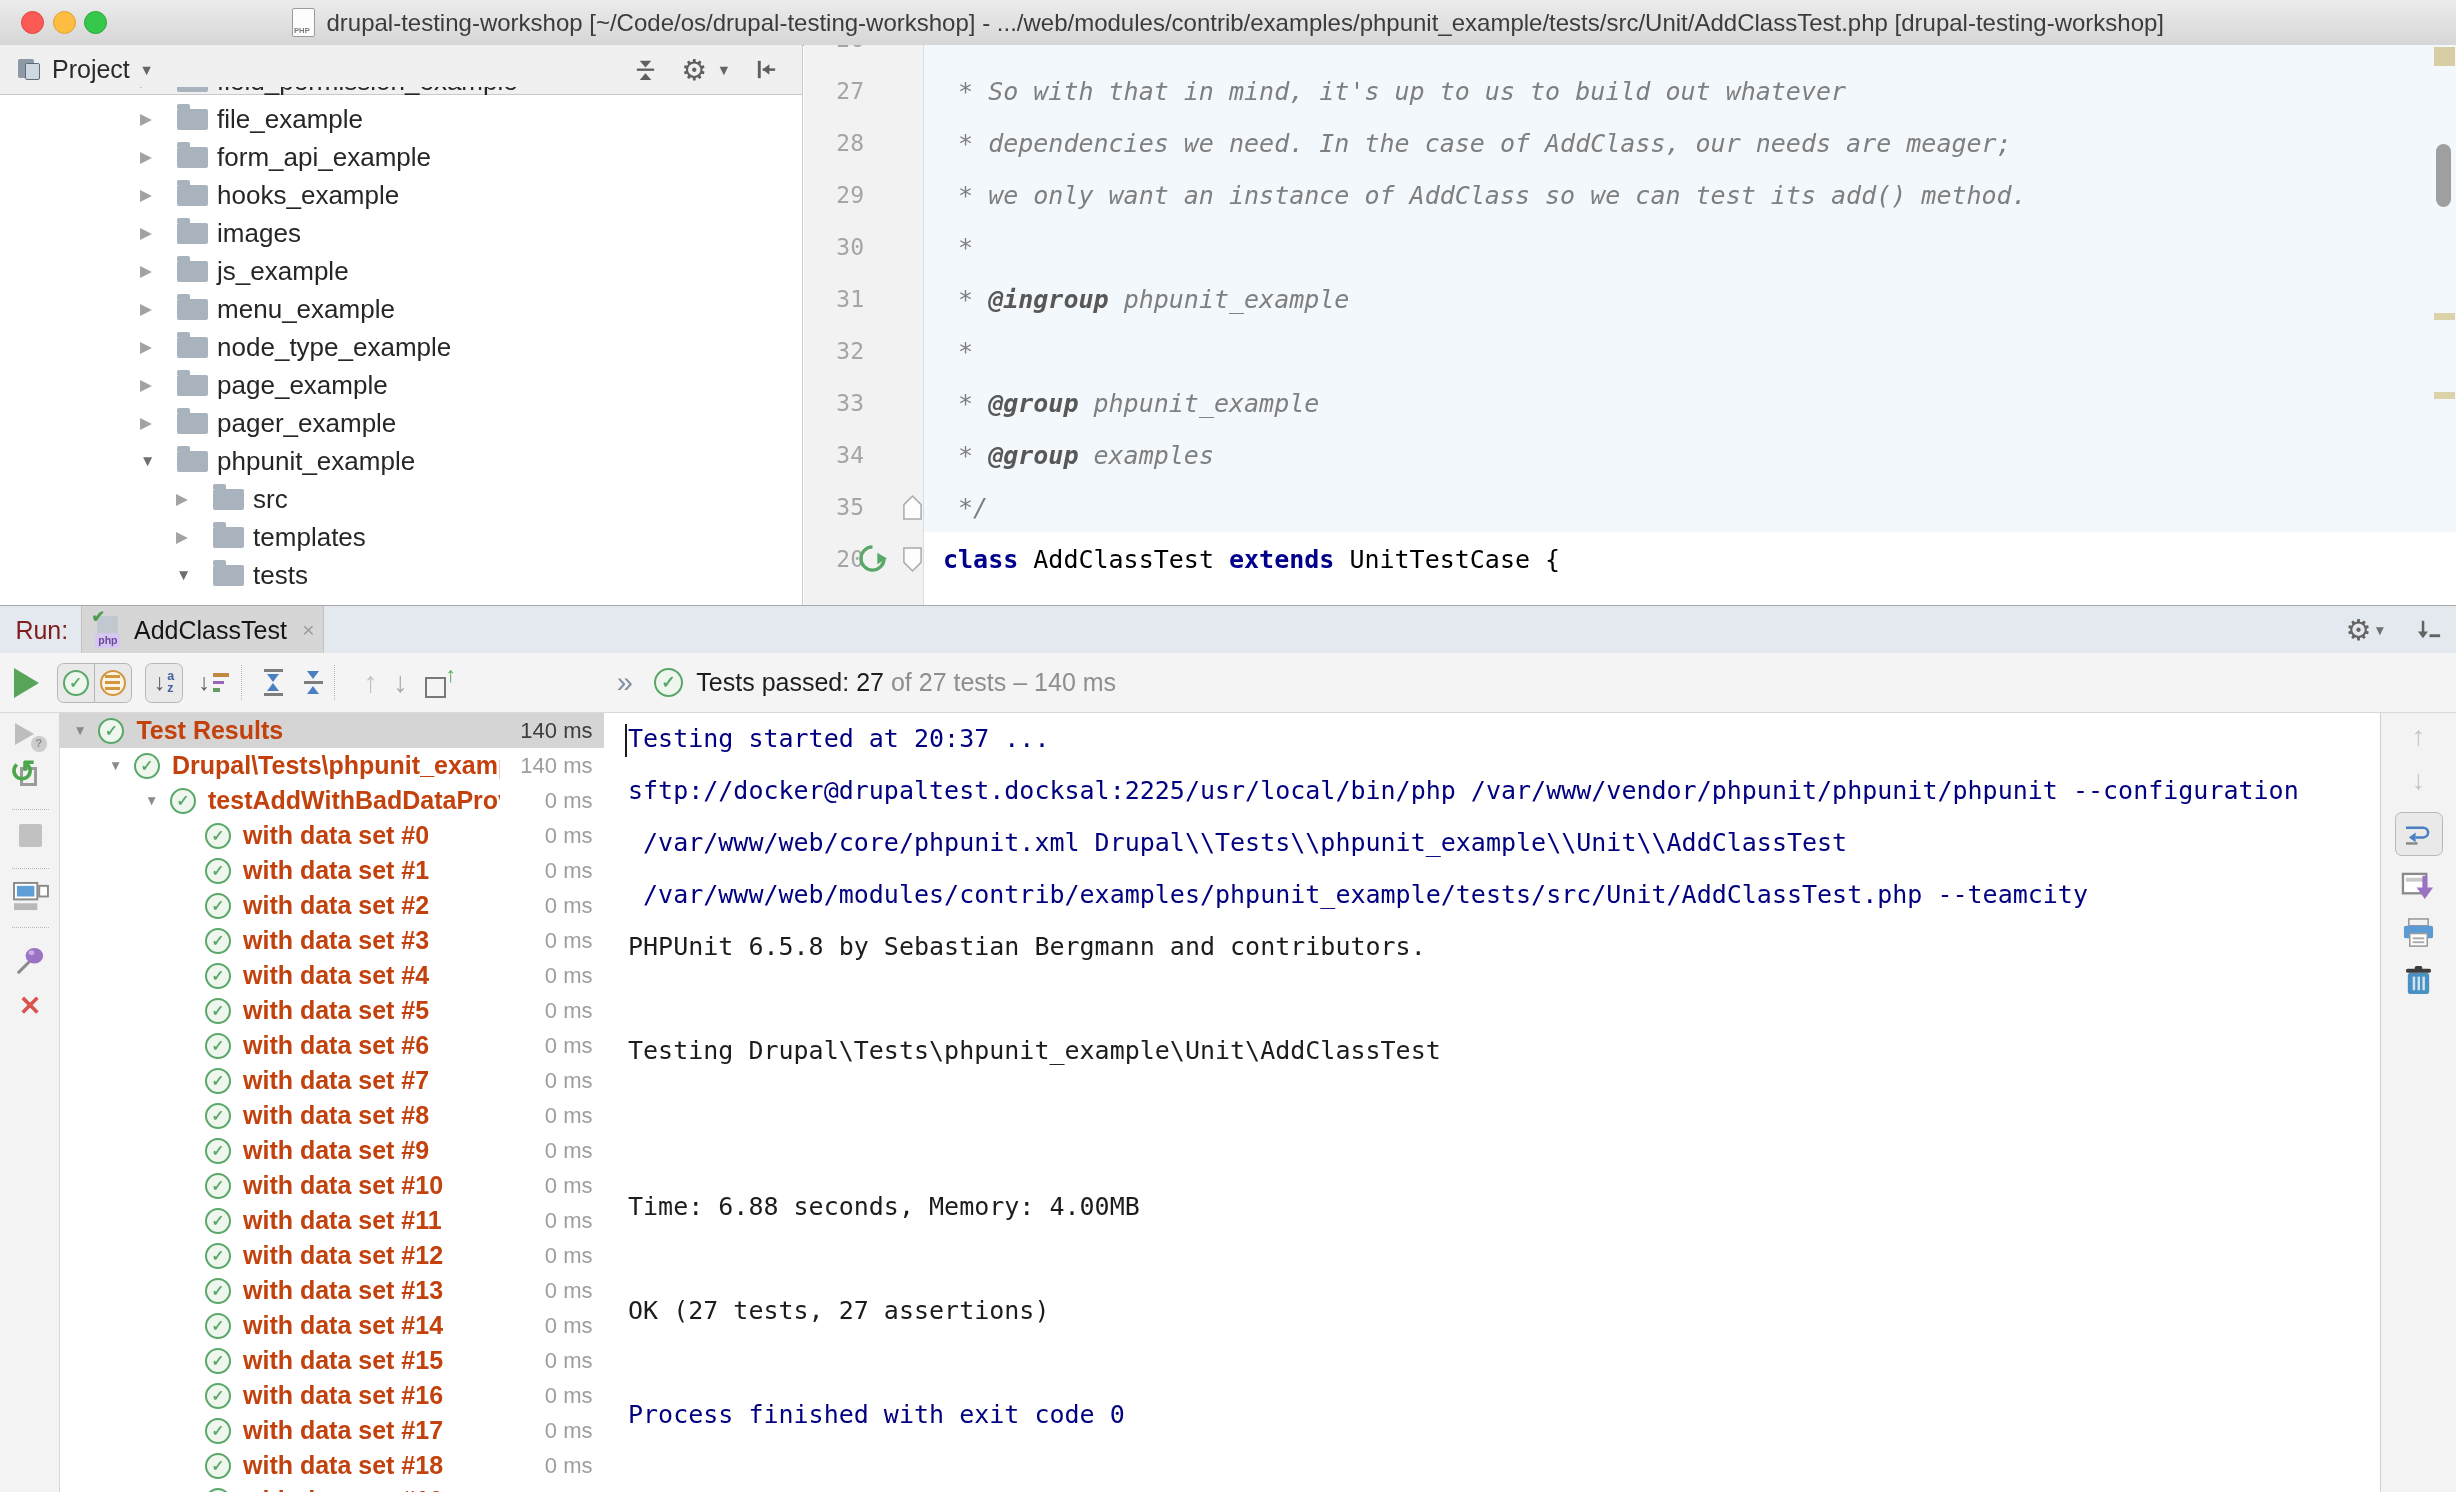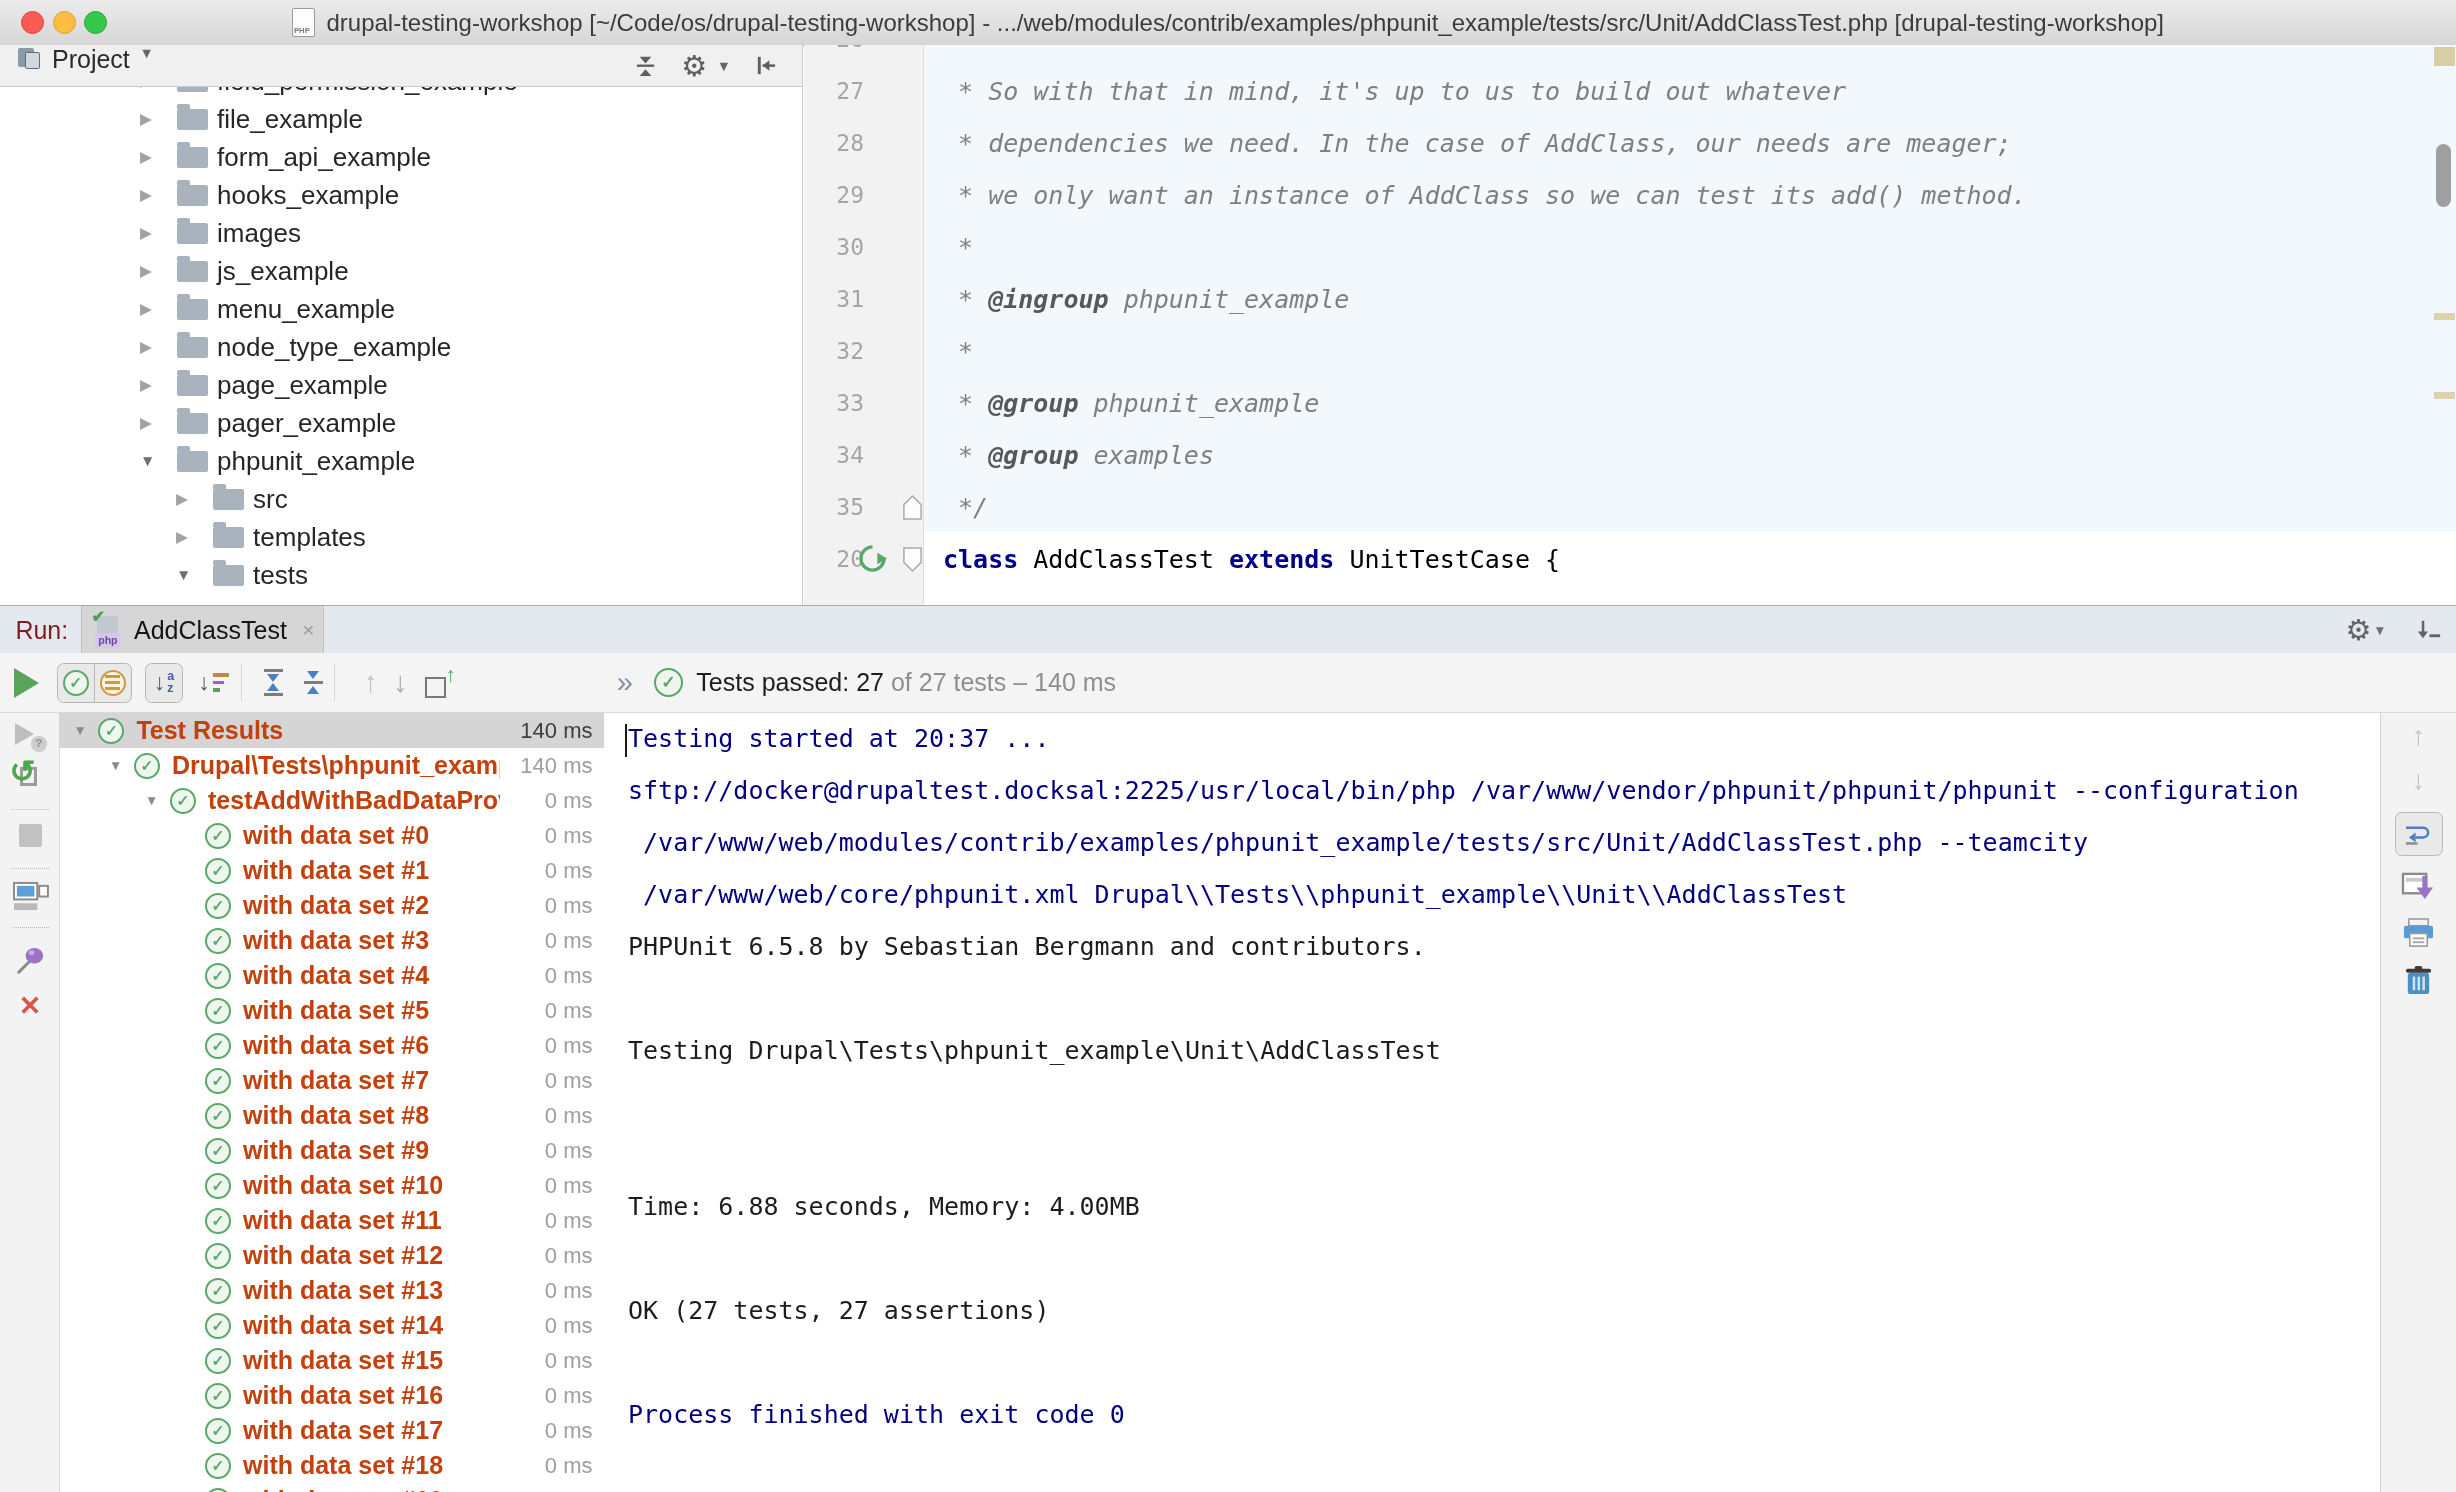--- a/index.html
+++ b/index.html
@@ -15,22 +15,22 @@
   .tl.green{background:#35c84a;border:1px solid #2aa637;}
   #title-center{position:absolute;left:125px;right:125px;top:0;height:45px;
     display:flex;align-items:center;justify-content:center;gap:11.5px;}
   #window-title{font-size:24px;color:#3c3c3c;white-space:nowrap;}
   .docicon{position:relative;width:23px;height:29px;background:#fdfdfd;border:1.9px solid #9a9a9a;
     border-radius:1.9px;box-sizing:border-box;}
   .docicon span{position:absolute;left:1px;bottom:1px;font-size:7.7px;color:#777;font-weight:bold;}
   
   #project-panel{position:absolute;left:0;top:45px;width:803px;height:560px;background:#fff;
     border-right:1px solid #c9c9c9;box-sizing:border-box;}
-  #project-header{position:absolute;left:0;top:0;right:0;height:42px;background:#f0f0f0;
-    border-bottom:1px solid #c9c9c9;display:flex;box-sizing:border-box;}
+  #project-header{position:absolute;left:0;top:0;right:0;height:50px;background:#f0f0f0;
+    border-bottom:1px solid #c9c9c9;display:flex;align-items:center;box-sizing:border-box;}
   #project-header .ptitle{font-size:25px;color:#2a2a2a;margin-left:9.6px;}
   #project-header .caret{font-size:14.4px;color:#666;margin-left:9.6px;}
   .phicon{width:27px;height:27px;margin-left:15.4px;position:relative;}
   .phicon .b1{position:absolute;left:2.9px;top:2.9px;width:15.4px;height:19px;background:#7d8档a;background:#8d99a5;border-radius:1.9px;}
   .phicon .b2{position:absolute;left:9.6px;top:6.7px;width:13.4px;height:15.4px;background:#cfd8e0;border:1.9px solid #5f6b76;border-radius:1.9px;}
   #project-header .spacer{flex:1;}
   #project-header .hico{margin-right:23px;display:flex;align-items:center;color:#5f5f5f;}
   #project-tree{position:absolute;left:0;top:42px;right:0;bottom:0;overflow:hidden;}
   #project-tree-inner{margin-top:-25px;}
   .ptrow{height:38px;display:flex;align-items:center;cursor:default;}
@@ -570,22 +570,22 @@
         <span class="chev">&nbsp;</span>
         <span class="cc" style="width: 26px; height: 26px; border: 2.9px solid rgb(89, 168, 105); font-size: 15.4px; flex: 0 0 auto;">✓</span>
         <span class="lbl">with data set #19</span>
         <span class="time">0 ms</span>
       </div>
     </div>
 
   <div id="console">
       <div class="cline blue">Testing started at 20:37 ...<span id="caret-bar"></span></div>
       <div class="cline blue">sftp://docker@drupaltest.docksal:2225/usr/local/bin/php /var/www/vendor/phpunit/phpunit/phpunit --configuration</div>
+      <div class="cline blue"> /var/www/web/core/phpunit.xml Drupal\\Tests\\phpunit_example\\Unit\\AddClassTest</div>
       <div class="cline blue"> /var/www/web/modules/contrib/examples/phpunit_example/tests/src/Unit/AddClassTest.php --teamcity</div>
-      <div class="cline blue"> /var/www/web/core/phpunit.xml Drupal\\Tests\\phpunit_example\\Unit\\AddClassTest</div>
       <div class="cline black">PHPUnit 6.5.8 by Sebastian Bergmann and contributors.</div>
       <div class="cline black"></div>
       <div class="cline black">Testing Drupal\Tests\phpunit_example\Unit\AddClassTest</div>
       <div class="cline black"></div>
       <div class="cline black"></div>
       <div class="cline black">Time: 6.88 seconds, Memory: 4.00MB</div>
       <div class="cline black"></div>
       <div class="cline black">OK (27 tests, 27 assertions)</div>
       <div class="cline black"></div>
       <div class="cline blue">Process finished with exit code 0</div>

